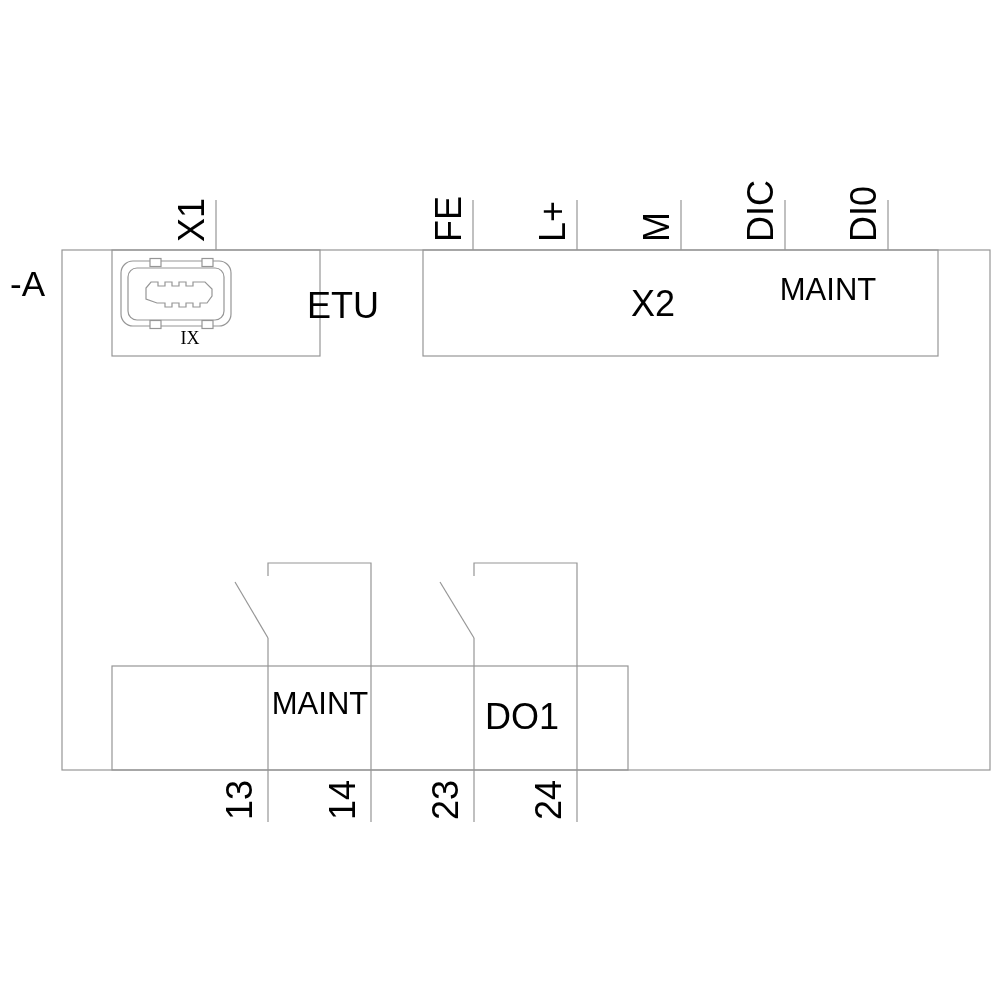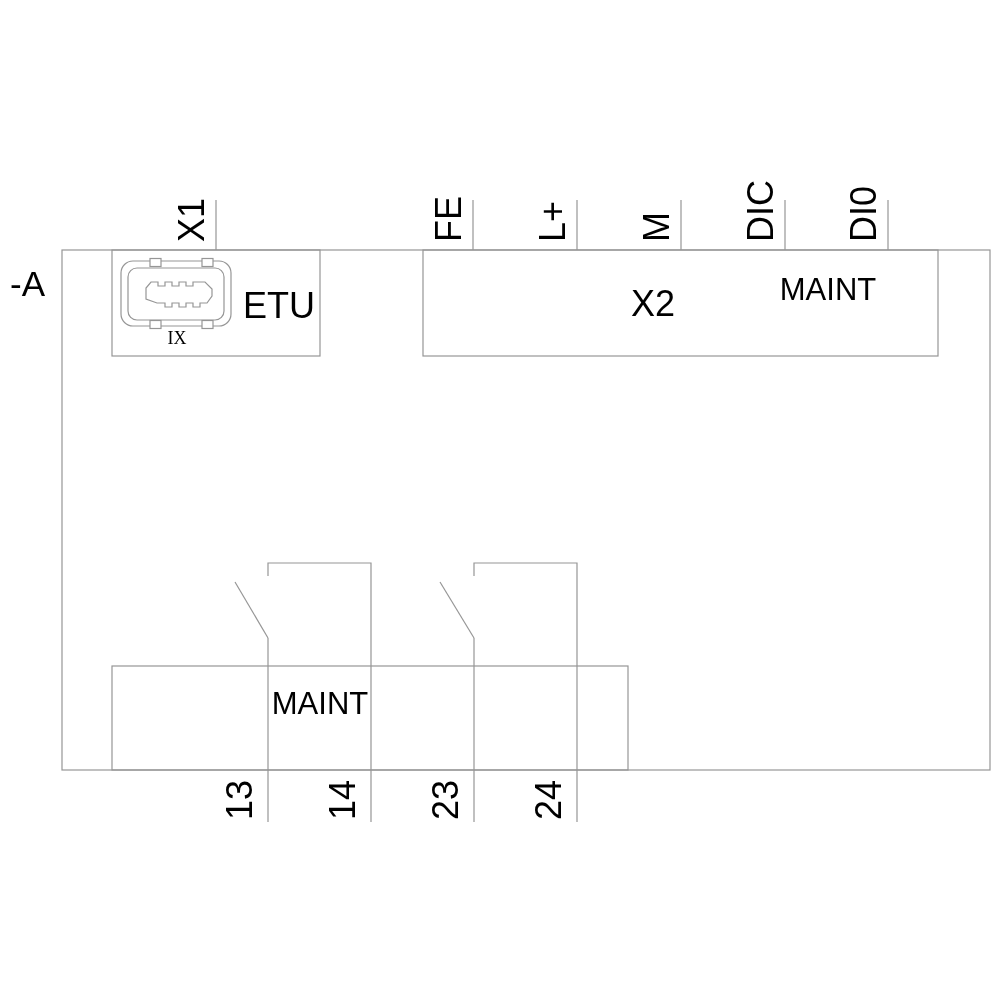--- a/index.html
+++ b/index.html
@@ -82,36 +82,37 @@
                  L205,282 L212,289 V296 L207,303
                  H200 V307 H193 V303 H186 V307 H179 V303 H172 V307 H165 V303 H157
                  L146,299 V288 Z"></path>
       </g>
     </g>
   </svg>
 
   <div class="lbl tag" style="left:10px; top:266px;">-A</div>
 
   <div class="lbl rot" style="left:174px; top:242px;">X1</div>
-  <div class="lbl big" style="left:179px; top:288px;">ETU</div>
-  <div class="lbl ix" style="left:127px; top:329px;">IX</div>
+  <div class="lbl big" style="left:179px; top:288px;text-align:right;">ETU</div>
+  <div class="lbl ix" style="left:140px; top:329px;">IX</div>
 
   <div class="lbl big" style="left:553px; top:286px;">X2</div>
   <div class="lbl maint" style="left:728px; top:270px;">
     <div>MAINT</div>
   </div>
 
   <div class="lbl rot" style="left:431px; top:242px;">FE</div>
   <div class="lbl rot" style="left:535px; top:242px;">L+</div>
   <div class="lbl rot" style="left:639px; top:242px;">M</div>
   <div class="lbl rot" style="left:743px; top:242px;">DIC</div>
   <div class="lbl rot" style="left:846px; top:242px;">DI0</div>
 
   <div class="lbl maint" style="left:220px; top:684px;">
     <div>MAINT</div>
   </div>
+  <div class="lbl big" style="left:422px; top:699px;">DO1</div>
 
   <div class="lbl rot" style="left:222px; top:820px;">13</div>
   <div class="lbl rot" style="left:325px; top:820px;">14</div>
   <div class="lbl rot" style="left:428px; top:820px;">23</div>
   <div class="lbl rot" style="left:531px; top:820px;">24</div>
 
 </div>
 
 </body></html>

